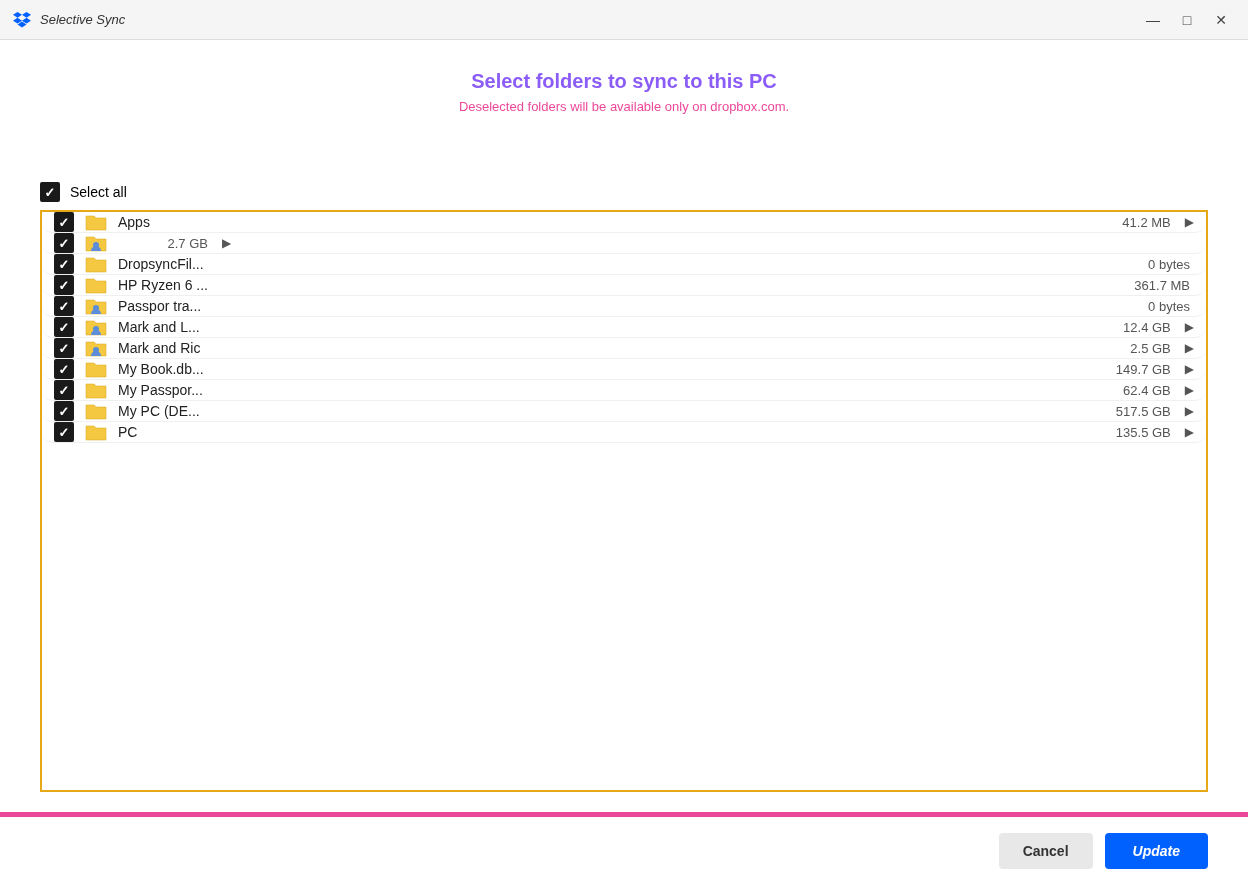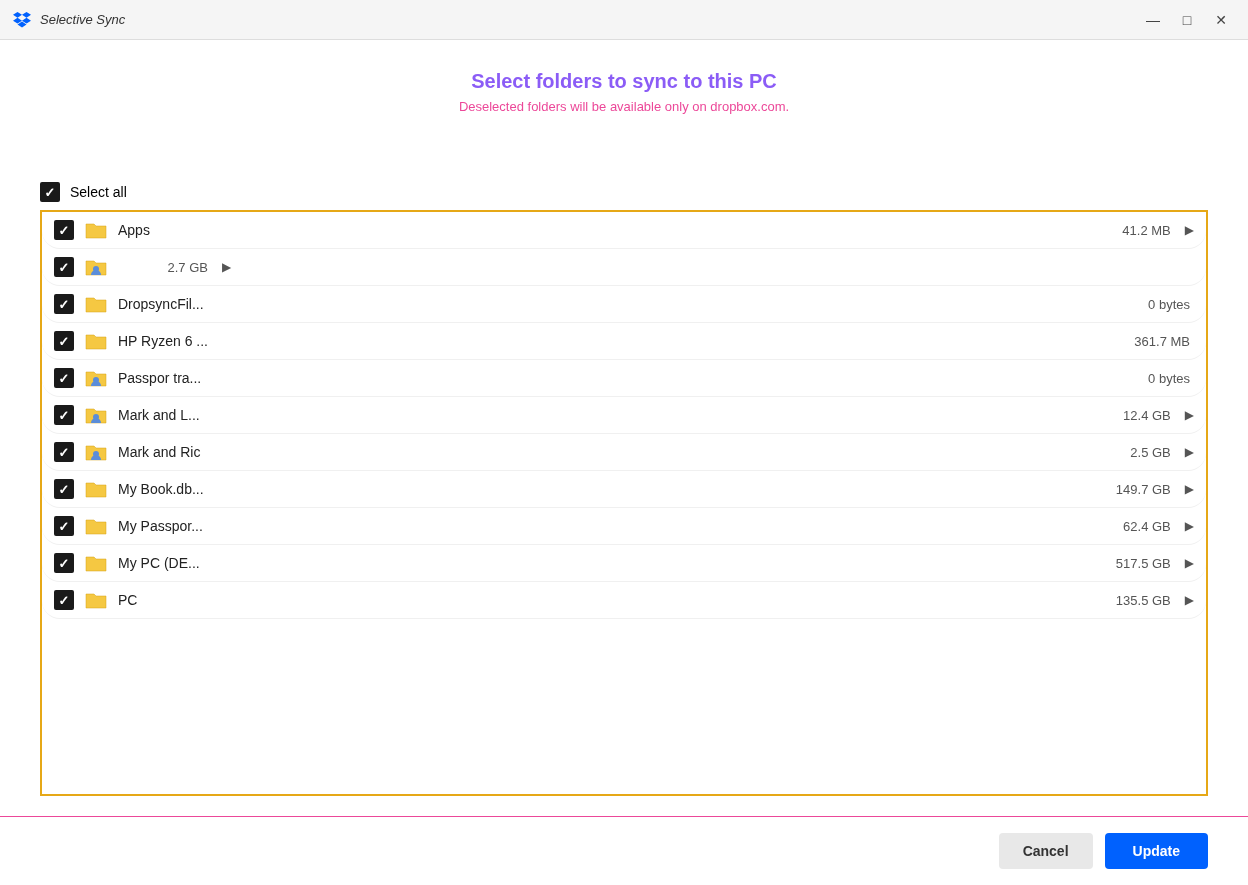--- a/index.html
+++ b/index.html
@@ -135,21 +135,21 @@
       border-radius: 2px;
     }
 
     .file-list-scroll::-webkit-scrollbar-track {
       background: #f0f0f0;
     }
 
     .file-row {
       display: flex;
       align-items: center;
-      padding: 8px 12px;
+      padding: 0 12px;
       border-bottom: 1px solid #f0f0f0;
       gap: 10px;
       min-width: 400px;
       border-radius: 18px;
     }
 
     .checkbox {
       width: 20px;
       height: 20px;
       background: #1a1a1a;
@@ -202,21 +202,21 @@
       cursor: pointer;
     }
 
     
     .dialog-footer {
       background: white;
       padding: 16px 40px;
       display: flex;
       justify-content: flex-end;
       gap: 12px;
-      border-top: 1px solid #ec4899;
+      border-top: 5px solid #ec4899;
     }
 
     .btn-cancel {
       padding: 10px 24px;
       background: #e8e8e8;
       border: none;
       border-radius: 4px;
       font-size: 14px;
       font-weight: 600;
       color: #333;
@@ -225,20 +225,21 @@
 
     .btn-update {
       padding: 10px 28px;
       background: #0061fe;
       border: none;
       border-radius: 4px;
       font-size: 14px;
       font-weight: 700;
       color: white;
       cursor: pointer;
+      font-style: italic;
     }
   </style>
 </head>
 <body>
 
 <div class="window">
 
   <div class="title-bar">
     <div class="title-bar-icon">
       <svg class="dropbox-logo" viewBox="0 0 40 36" xmlns="http://www.w3.org/2000/svg">

